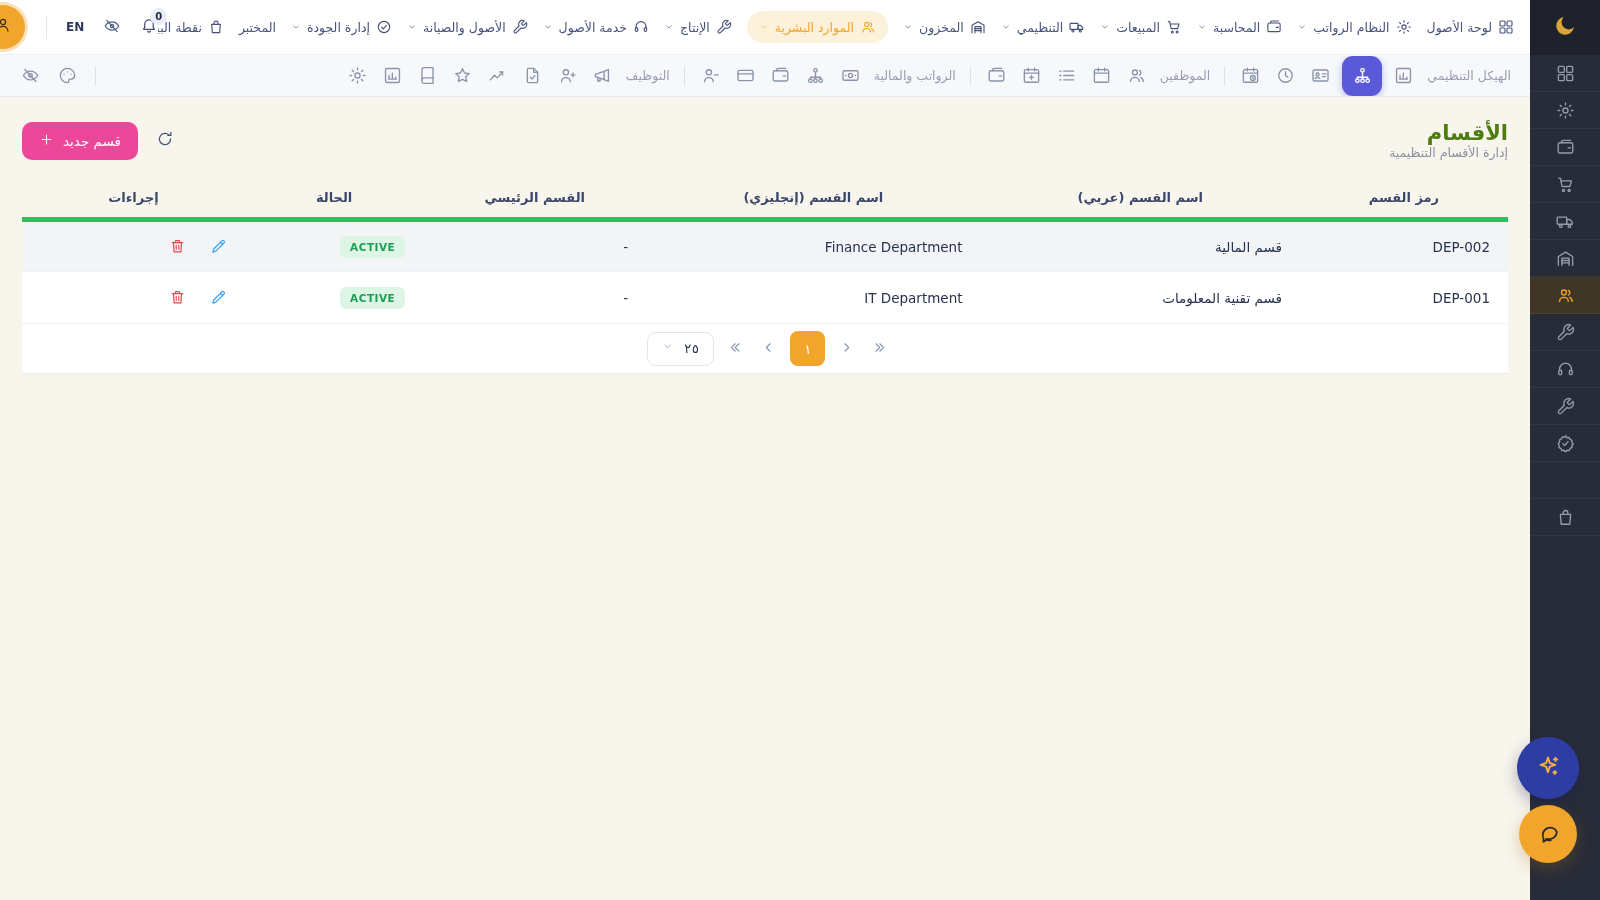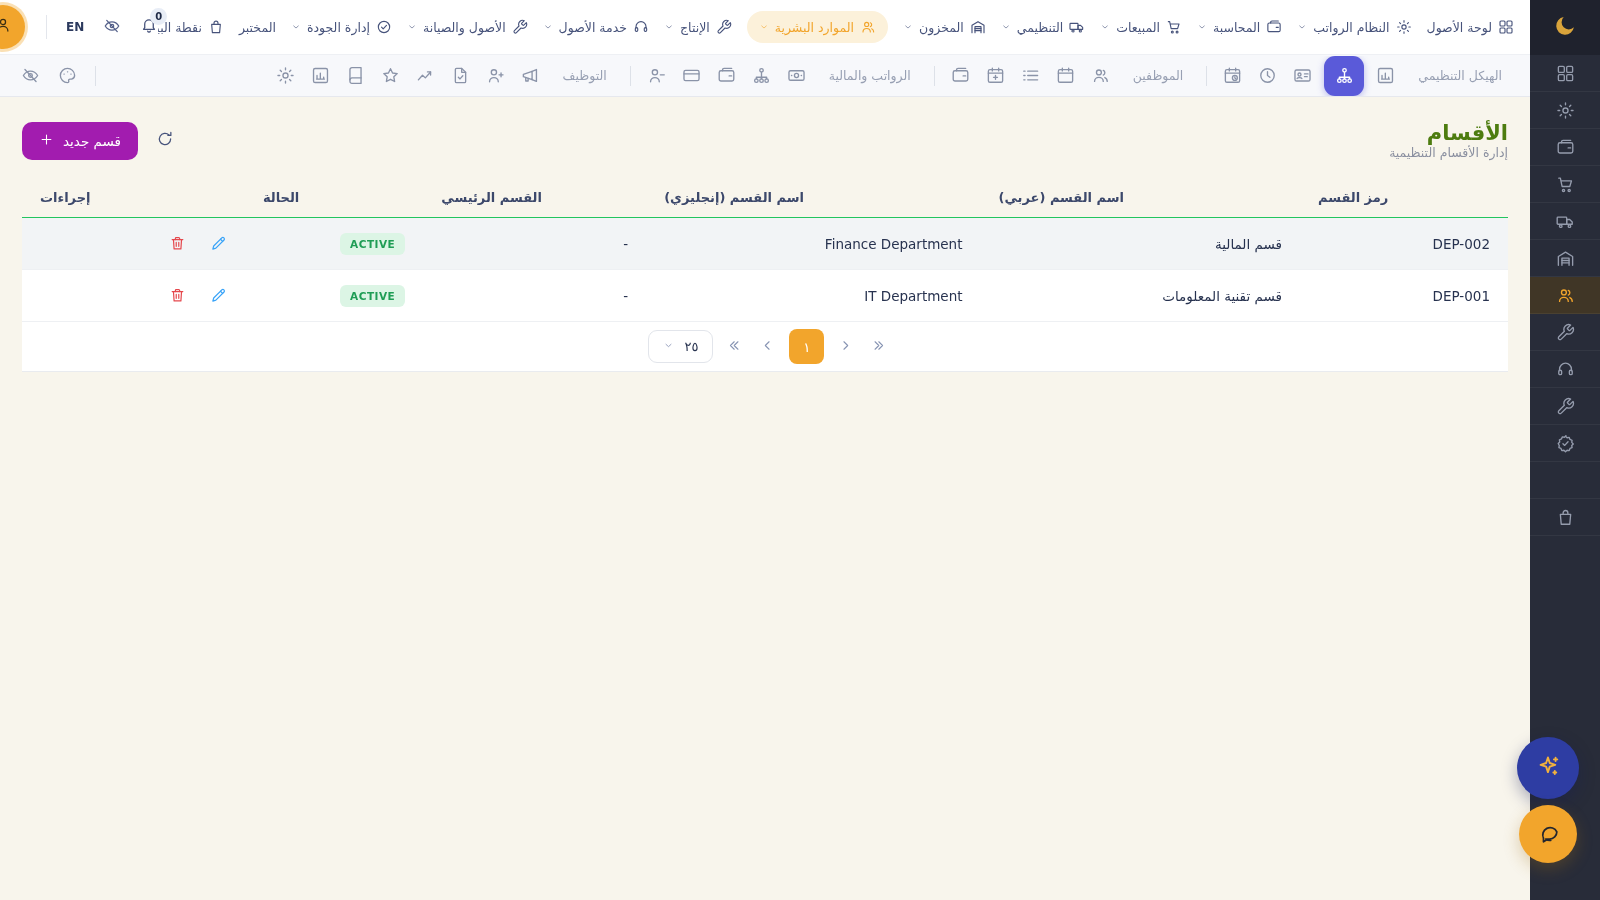--- a/index.html
+++ b/index.html
@@ -32,55 +32,55 @@
   .eye-util { color: #54608A; cursor: pointer; background: none; border: none; }
   .eye-util .ic { width: 18px; height: 18px; }
   .lang-btn { font-size: 12px; font-weight: 700; color: #2C3A5E; background: none; border: none; cursor: pointer; font-family: inherit; }
   .u-divider { width: 1px; height: 24px; background: #E3E6EC; }
   .avatar { position: absolute; left: -19px; top: 5px; width: 44px; height: 44px; border-radius: 50%; background: #F2A52C; box-shadow: 0 0 0 3px rgba(242,165,44,.35); display: flex; align-items: center; justify-content: center; color: #3A2E14; cursor: pointer; }
   .avatar .ic { width: 18px; height: 18px; }
 
   
   .toolbar { height: 42px; background: #F7F8FB; border-bottom: 1px solid #E6E8EE; display: flex; align-items: center; justify-content: space-between; padding: 0 14px; }
   .tb-groups { display: flex; align-items: center; gap: 2px; overflow: hidden; }
-  .tb-label { font-size: 12.5px; color: #98A0B3; margin: 0 14px; white-space: nowrap; }
+  .tb-label { font-size: 12.5px; color: #98A0B3; margin: 0 5px; white-space: nowrap; }
   .tool-btn { width: 33px; height: 33px; border: none; background: transparent; color: #8A93A8; display: flex; align-items: center; justify-content: center; border-radius: 9px; cursor: pointer; flex: 0 0 auto; }
   .tool-btn .ic { width: 19px; height: 19px; }
   .tool-btn.active { background: #5A5AD9; color: #fff; width: 40px; height: 40px; border-radius: 11px; box-shadow: 0 2px 7px rgba(90,90,217,.4); margin: 0 3px; }
   .tb-divider { width: 1px; height: 20px; background: #DDE1E8; margin: 0 7px; flex: 0 0 auto; }
   .tb-end { display: flex; align-items: center; gap: 4px; flex: 0 0 auto; }
 
   
   .content { height: 803px; }
   .page-header { display: flex; align-items: center; justify-content: space-between; padding: 24px 22px 18px; }
   .titles h1 { font-size: 21px; color: #4d7c0f; font-weight: 700; }
   .titles p { margin-top: 0; font-size: 12.5px; color: #8B90A0; }
   .actions { display: flex; align-items: center; gap: 18px; }
   .btn-refresh { background: none; border: none; color: #47537B; cursor: pointer; display: flex; }
   .btn-refresh .ic { width: 18px; height: 18px; }
-  .btn-new { display: flex; align-items: center; gap: 9px; background: #a21caf; color: #fff; border: none; border-radius: 10px; padding: 10px 17px; font-size: 13.5px; cursor: pointer; font-family: inherit; }
+  .btn-new { display: flex; align-items: center; gap: 9px; background: #ec4899; color: #fff; border: none; border-radius: 10px; padding: 10px 17px; font-size: 13.5px; cursor: pointer; font-family: inherit; }
   .btn-new .ic { width: 15px; height: 15px; }
 
   
   .table-card { margin: 0 22px; }
   table { width: 100%; border-collapse: collapse; }
-  thead th { font-size: 13px; color: #3C486B; font-weight: 700; text-align: left; padding: 12px 18px; border-bottom: 1px solid #22c55e; white-space: nowrap; }
+  thead th { font-size: 13px; color: #3C486B; font-weight: 700; text-align: center; padding: 12px 18px; border-bottom: 5px solid #22c55e; white-space: nowrap; }
   tbody tr { background: #fff; }
   tbody tr.hl { background: #F2F4F6; }
   tbody td { font-size: 13.5px; color: #27324F; padding: 1px 18px; height: 52px; border-bottom: 1px solid #EEF0F3; white-space: nowrap; }
   .status-badge { display: inline-block; background: #DCF5E5; color: #1F9D55; font-size: 10.5px; font-weight: 700; letter-spacing: .5px; padding: 5px 10px; border-radius: 6px; }
   .cell-actions { display: flex; align-items: center; gap: 24px; }
   .act-btn { background: none; border: none; cursor: pointer; display: flex; padding: 0; }
   .act-btn .ic { width: 17px; height: 17px; }
   .act-edit { color: #38A3F8; }
   .act-del { color: #E5484D; }
 
   
   .pagination { display: flex; align-items: center; justify-content: center; gap: 10px; background: #fff; height: 50px; border-bottom: 1px solid #E9EBEF; }
-  .page-size { display: flex; align-items: center; gap: 11px; direction: rtl; background: #fff; border: 1px solid #E2E5EB; border-radius: 9px; padding: 8px 14px; font-size: 13px; color: #27324F; cursor: pointer; font-family: Liberation Sans, sans-serif; margin-left: 8px; }
+  .page-size { display: flex; align-items: center; gap: 11px; direction: rtl; background: #fff; border: 1px solid #E2E5EB; border-radius: 9px; padding: 8px 14px; font-size: 13px; color: #27324F; cursor: pointer; font-family: Liberation Mono, monospace; margin-left: 8px; }
   .page-size .ic { width: 11px; height: 11px; color: #7D89AE; }
   .pg-btn { background: none; border: none; color: #8794B3; cursor: pointer; display: flex; padding: 4px; }
   .pg-btn .ic { width: 15px; height: 15px; }
   .pg-current { width: 35px; height: 35px; border-radius: 8px; background: #F2A52C; color: #fff; font-size: 13.5px; border: none; display: flex; align-items: center; justify-content: center; cursor: pointer; font-family: inherit; }
 
   
   .fab { position: absolute; border-radius: 50%; display: flex; align-items: center; justify-content: center; z-index: 60; cursor: pointer; border: none; }
   .fab-ai { width: 62px; height: 62px; right: 21px; bottom: 101px; background: #2E3DA3; color: #F2B23E; box-shadow: 0 6px 16px rgba(20,30,90,.35); }
   .fab-ai .ic { width: 27px; height: 27px; }
   .fab-chat { width: 58px; height: 58px; right: 23px; bottom: 37px; background: #F2A52C; color: #23262F; box-shadow: 0 6px 16px rgba(160,110,20,.3); }

